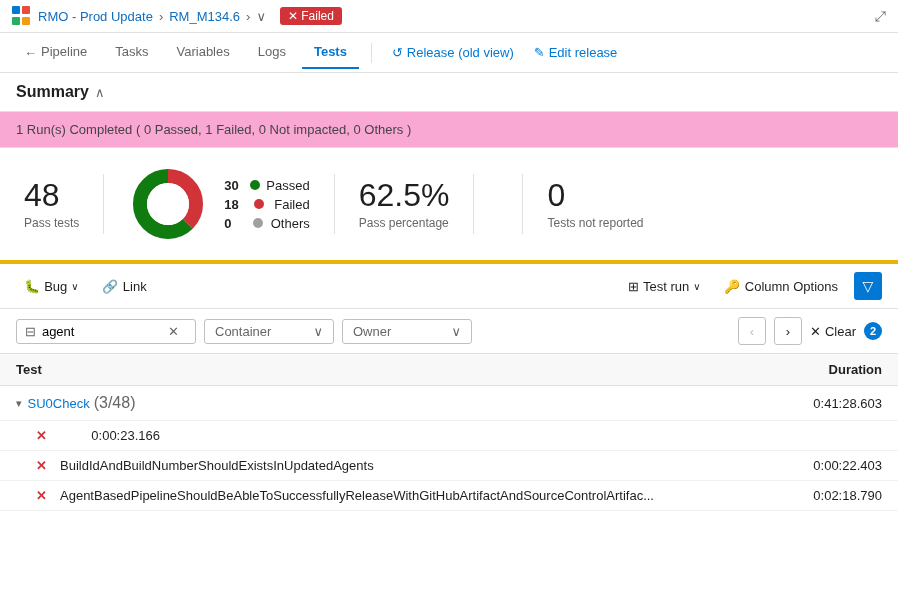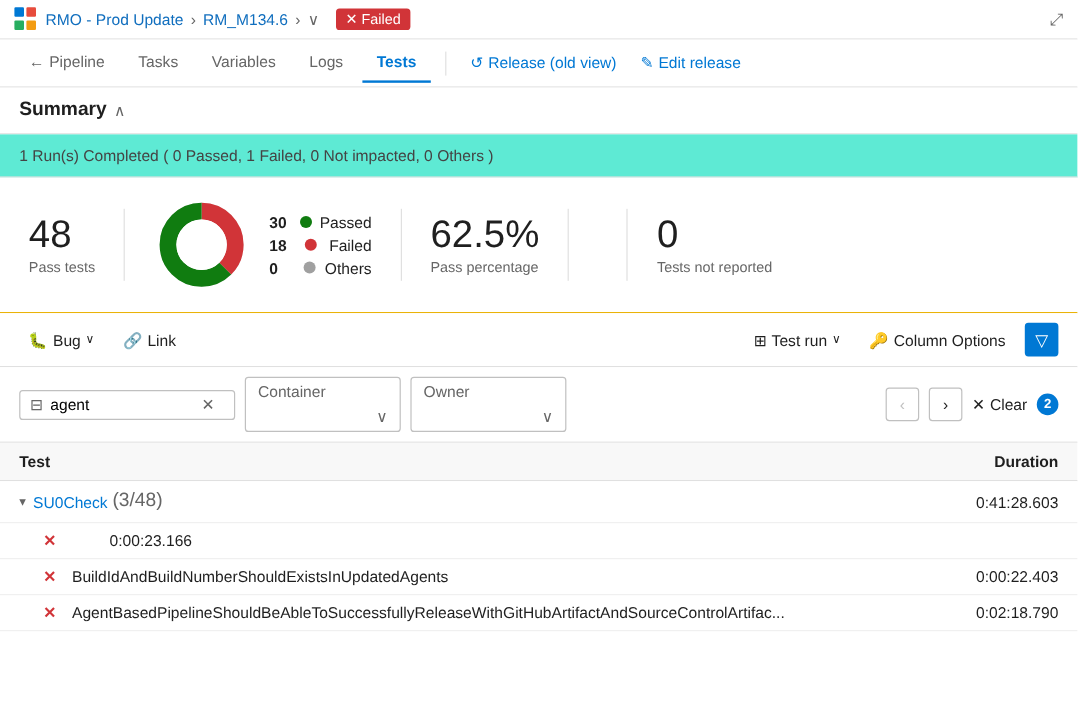--- a/index.html
+++ b/index.html
@@ -25,24 +25,24 @@
     .nav-tab.active { color: #0078d4; border-bottom: 2px solid #0078d4; font-weight: 600; }
     .nav-divider { width: 1px; height: 20px; background: #e0e0e0; margin: 0 8px; }
     .nav-action { display: flex; align-items: center; gap: 4px; color: #0078d4; cursor: pointer; padding: 4px 8px; font-size: 13px; }
 
     
     .summary-header { display: flex; align-items: center; gap: 6px; padding: 10px 16px; background: #fff; border-bottom: 1px solid #e0e0e0; }
     .summary-title { font-size: 16px; font-weight: 600; }
     .summary-chevron { color: #666; cursor: pointer; }
 
     
-    .info-banner { background: #5eead4; padding: 10px 16px; font-size: 13px; color: #444; border-bottom: 1px solid #e0e0e0; }
-
-    
-    .stats-row { display: flex; align-items: center; padding: 16px 24px; background: #fff; border-bottom: 1px solid #eab308; gap: 0; }
+    .info-banner { background: #f9a8d4; padding: 10px 16px; font-size: 13px; color: #444; border-bottom: 1px solid #e0e0e0; }
+
+    
+    .stats-row { display: flex; align-items: center; padding: 16px 24px; background: #fff; border-bottom: 4px solid #eab308; gap: 0; }
     .stat-block { display: flex; flex-direction: column; align-items: flex-start; }
     .stat-number { font-size: 32px; font-weight: 300; color: #1f1f1f; line-height: 1.1; }
     .stat-label { font-size: 12px; color: #666; margin-top: 2px; }
     .stat-divider { width: 1px; height: 60px; background: #e0e0e0; margin: 0 24px; }
 
     
     .donut-container { display: flex; align-items: center; gap: 16px; }
     .donut-svg { width: 80px; height: 80px; }
     .donut-legend { display: flex; flex-direction: column; gap: 4px; }
     .legend-item { display: flex; align-items: center; gap: 6px; font-size: 13px; justify-content: space-between; }
@@ -55,21 +55,21 @@
     
     .toolbar { display: flex; align-items: center; padding: 8px 16px; background: #fff; border-bottom: 1px solid #e0e0e0; gap: 8px; }
     .tool-btn { display: flex; align-items: center; gap: 4px; color: #1f1f1f; cursor: pointer; padding: 4px 8px; border: none; background: none; font-size: 13px; }
     .toolbar-spacer { flex: 1; }
     .filter-icon-btn { display: flex; align-items: center; justify-content: center; width: 28px; height: 28px; background: #0078d4; color: #fff; border-radius: 3px; cursor: pointer; }
 
     
     .filter-row { display: flex; align-items: center; padding: 8px 16px; background: #fff; border-bottom: 1px solid #e0e0e0; gap: 8px; }
     .filter-input-wrap { display: flex; align-items: center; border: 1px solid #c0c0c0; border-radius: 3px; padding: 4px 8px; gap: 6px; min-width: 180px; background: #fff; }
     .filter-input { border: none; outline: none; font-size: 13px; width: 120px; }
-    .filter-dropdown { display: flex; align-items: flex-start; border: 1px solid #c0c0c0; border-radius: 3px; padding: 4px 10px; gap: 6px; min-width: 130px; background: #fff; cursor: pointer; color: #666; flex-direction: column; }
+    .filter-dropdown { display: flex; align-items: flex-end; border: 1px solid #c0c0c0; border-radius: 3px; padding: 4px 10px; gap: 6px; min-width: 130px; background: #fff; cursor: pointer; color: #666; }
     .filter-dropdown .label { color: #666; }
     .filter-dropdown .chevron { margin-left: auto; color: #666; }
     .nav-btn { display: flex; align-items: center; justify-content: center; width: 28px; height: 28px; border: 1px solid #c0c0c0; border-radius: 3px; cursor: pointer; background: #fff; color: #1f1f1f; }
     .nav-btn.disabled { color: #c0c0c0; cursor: default; }
     .clear-btn { display: flex; align-items: center; gap: 4px; color: #1f1f1f; cursor: pointer; font-size: 13px; }
     .filter-count { background: #0078d4; color: #fff; border-radius: 50%; width: 18px; height: 18px; display: flex; align-items: center; justify-content: center; font-size: 11px; font-weight: 600; }
 
     
     .table-header { display: flex; padding: 8px 16px; background: #f8f8f8; border-bottom: 1px solid #e0e0e0; font-weight: 600; font-size: 13px; }
     .col-test { flex: 1; }

